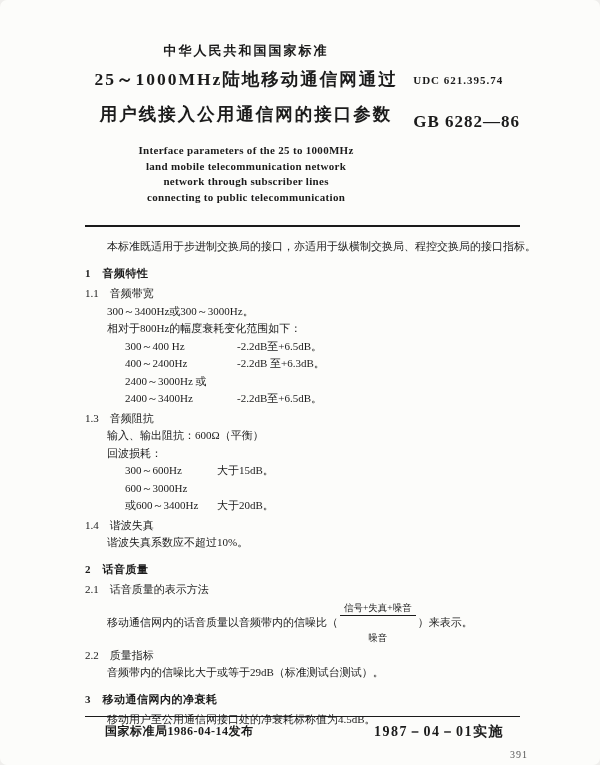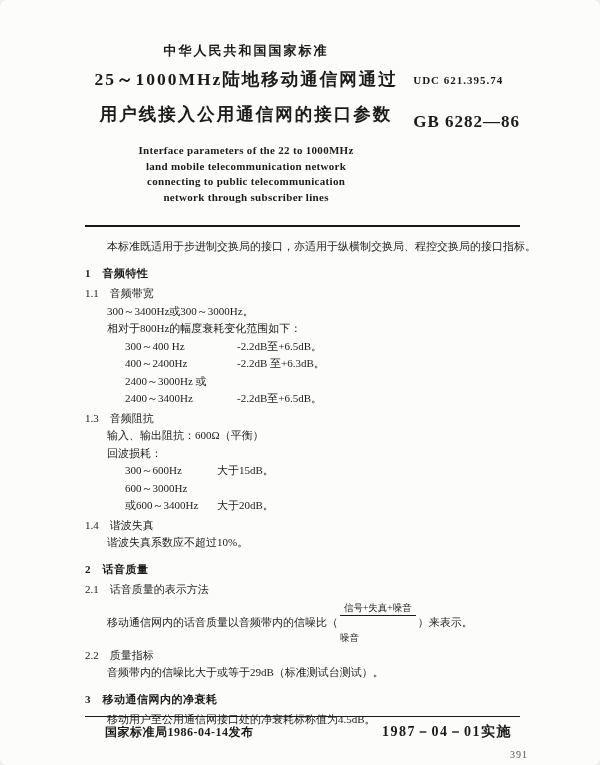--- a/index.html
+++ b/index.html
@@ -30,45 +30,45 @@
   .docbody { font-size:11px; line-height:17.5px; }
   .docbody p { margin:0; white-space:nowrap; }
   .para { text-indent:2em; }
   .h1 { font-weight:bold; margin-top:9px !important; margin-bottom:3px !important; letter-spacing:.5px; }
   .h2 { margin-top:2px !important; }
   .ind { padding-left:22px; }
   .row { display:flex; padding-left:40px; line-height:17.5px; }
   .range  { width:112px; }
   .range2 { width:92px; }
   .formula { padding-left:22px; margin:3px 0; white-space:nowrap; }
-  .frac { display:inline-block; text-align:left; vertical-align:middle; margin:0 2px; font-size:9.5px; line-height:12px; }
+  .frac { display:inline-block; text-align:center; vertical-align:middle; margin:0 2px; font-size:9.5px; line-height:12px; }
   .frac .num { display:block; border-bottom:1px solid #1a1a1a; padding:0 4px 1px; }
   .frac .den { display:block; padding-top:16px; }
   
   .footer-rule { position:absolute; left:85px; right:80px; bottom:48px; border-top:1.5px solid #1a1a1a; }
-  .footer { position:absolute; left:85px; right:88px; bottom:24px; display:flex; justify-content:space-between; align-items:center;padding-left:20px; }
+  .footer { position:absolute; left:85px; right:96px; bottom:24px; display:flex; justify-content:space-between; align-items:flex-start;padding-left:20px; }
   .f-left  { font-size:12px; font-weight:bold; letter-spacing:.5px; }
   .f-right { font-size:14px; font-weight:bold; letter-spacing:1.5px; }
   .pageno { position:absolute; right:72px; bottom:5px; font-size:10px; color:#555; letter-spacing:1px; }
 </style>
 </head>
 <body>
 
 <div class="page">
 
   <div class="header">
     <div class="header-left">
       <div class="org">中华人民共和国国家标准</div>
       <div class="cn-title">25～1000MHz陆地移动通信网通过</div>
       <div class="cn-title">用户线接入公用通信网的接口参数</div>
       <div class="en-title">
-        <div>Interface  parameters  of  the  22  to  1000MHz</div>
+        <div>Interface  parameters  of  the  25  to  1000MHz</div>
         <div>land mobile telecommunication  network</div>
+        <div>network through subscriber lines</div>
         <div>connecting to public telecommunication</div>
-        <div>network through subscriber lines</div>
       </div>
     </div>
     <div class="header-right">
       <div class="udc">UDC  621.395.74</div>
       <div class="gb">GB 6282—86</div>
     </div>
   </div>
 
   <div class="rule"></div>
 

